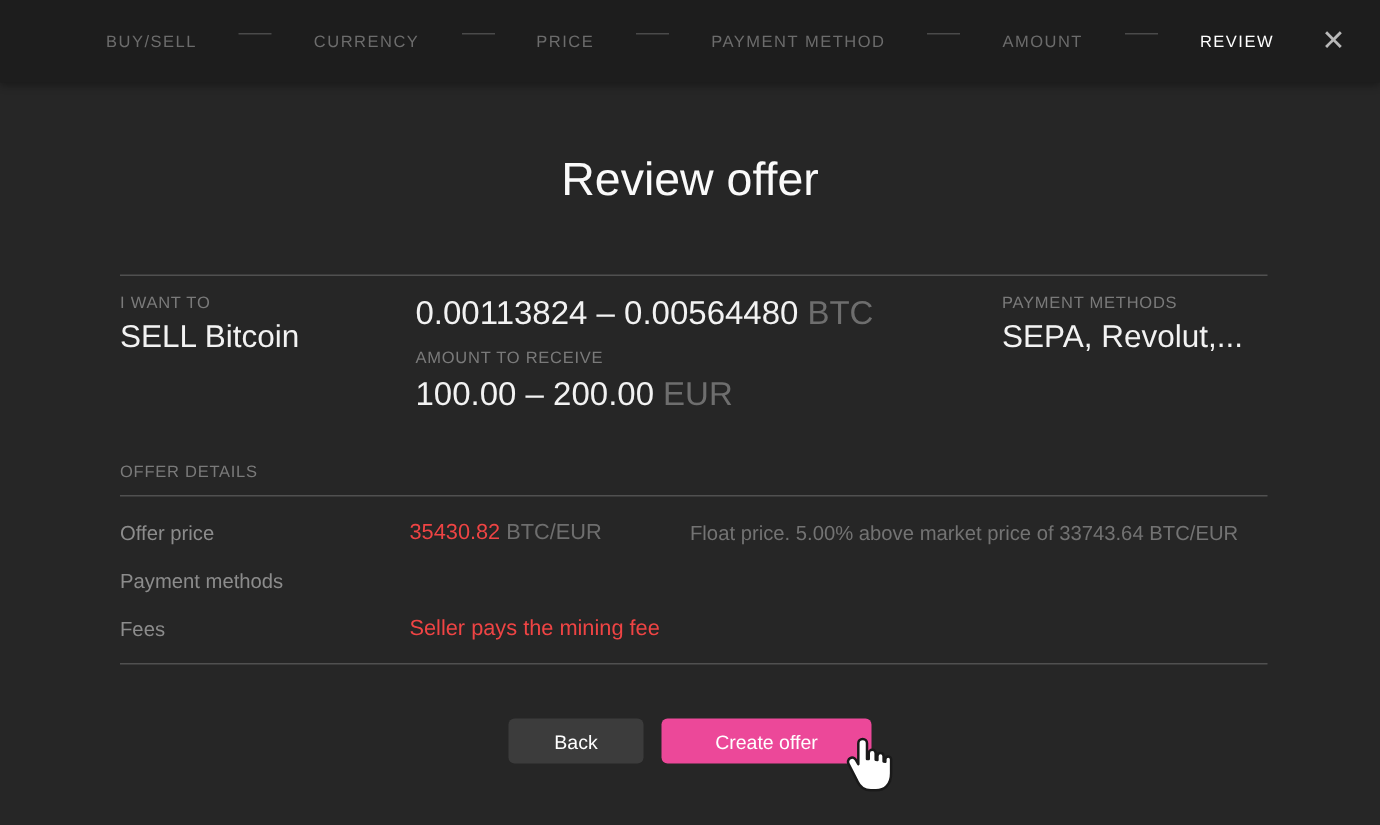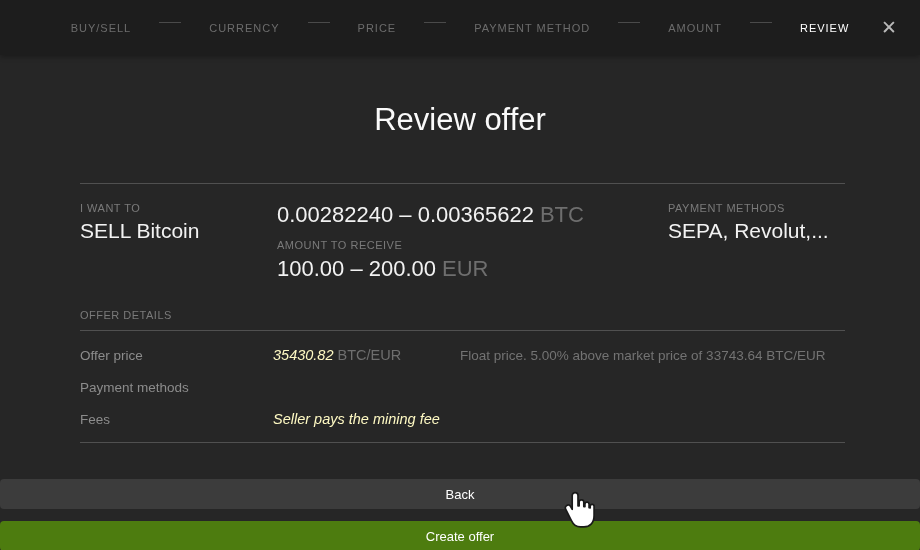--- a/index.html
+++ b/index.html
@@ -30,21 +30,21 @@
 
   
   .title {
     position:absolute; top:102px; left:0; width:920px;
     text-align:center; font-size:31px; font-weight:300; color:#fafafa;
   }
 
   
   .summary {
     position:absolute; top:183px; left:80px; width:765px;
-    border-top:1px solid #505050; display:flex; padding-top:18px;
+    border-top:1px solid #505050; display:flex; padding-top:12px;
   }
   .sum-col1 { width:197px; }
   .sum-col2 { width:391px; }
   .sum-col3 { flex:1; }
   .caption {
     font-size:11px; letter-spacing:.5px; color:#7a7a7a;
     text-transform:uppercase; margin-bottom:5px; white-space:nowrap;
   }
   .big-val { font-size:21px; color:#f2f2f2; white-space:nowrap; }
   .amount-val { font-size:22px; color:#f2f2f2; white-space:nowrap; }
@@ -57,35 +57,35 @@
     font-size:11px; letter-spacing:.5px; color:#7a7a7a; text-transform:uppercase;
   }
   .details {
     position:absolute; top:330px; left:80px; width:765px;
     border-top:1px solid #505050; border-bottom:1px solid #505050;
     padding:8px 0 7px 0;
   }
   .d-row { height:32px; display:flex; align-items:center; }
   .d-label { width:193px; font-size:13.5px; color:#8c8c8c; }
   .d-val { min-width:187px; font-size:14.5px; }
-  .d-val .v { color:#fef9c3;font-style:italic; }
+  .d-val .v { color:#ef4444; }
   .d-val .u { color:#6e6e6e; margin-left:4px; }
   .d-note { font-size:13.5px; color:#737373; }
 
   
   .actions {
     position:absolute; top:479px; left:0; width:920px;
-    display:flex; justify-content:center; gap:12px;flex-direction:column;
+    display:flex; justify-content:center; gap:12px;
   }
   .btn {
     border:none; border-radius:4px; height:30px; font-size:13px;
     color:#ffffff; cursor:pointer; font-family:inherit;
   }
   .btn-back { background:#3c3c3c; min-width:90px; padding:0 24px; }
-  .btn-create { background:#4d7c0f; min-width:140px; padding:0 26px; }
+  .btn-create { background:#ec4899; min-width:140px; padding:0 26px; }
 
   
   .cursor { position:absolute; left:560px; top:491px; width:36px; height:44px; pointer-events:none; }
 </style>
 </head>
 <body>
 
 <div class="topbar">
   <div class="steps">
     <span class="step">BUY/SELL</span>
@@ -105,21 +105,21 @@
 
 <div class="title">Review offer</div>
 
 <div class="summary">
   <div class="sum-col1">
     <div class="caption">I WANT TO</div>
     <div class="big-val">SELL Bitcoin</div>
   </div>
   <div class="sum-col2">
     <div>
-      <div class="amount-val"><span>0.00282240 – 0.00365622</span><span class="amount-unit">BTC</span></div>
+      <div class="amount-val"><span>0.00113824 – 0.00564480</span><span class="amount-unit">BTC</span></div>
     </div>
     <div class="receive-block">
       <div class="caption">AMOUNT TO RECEIVE</div>
       <div class="amount-val"><span>100.00 – 200.00</span><span class="amount-unit">EUR</span></div>
     </div>
   </div>
   <div class="sum-col3">
     <div class="caption">PAYMENT METHODS</div>
     <div class="big-val">SEPA, Revolut,...</div>
   </div>

